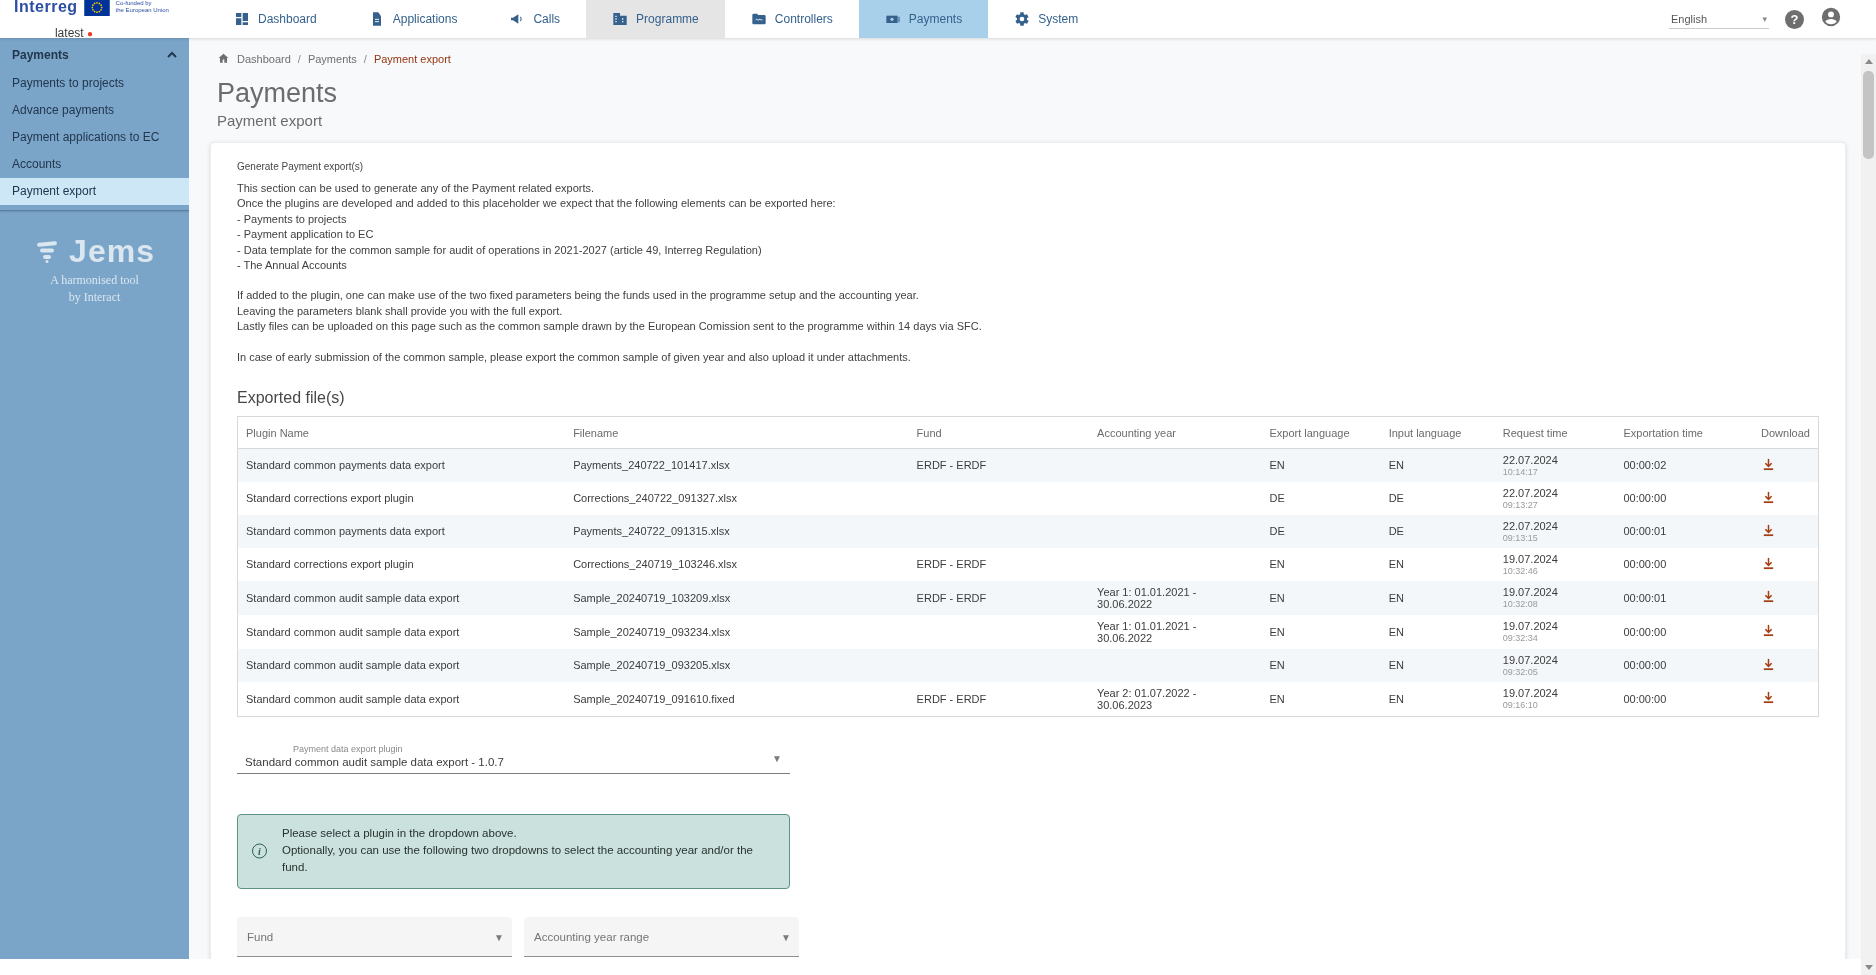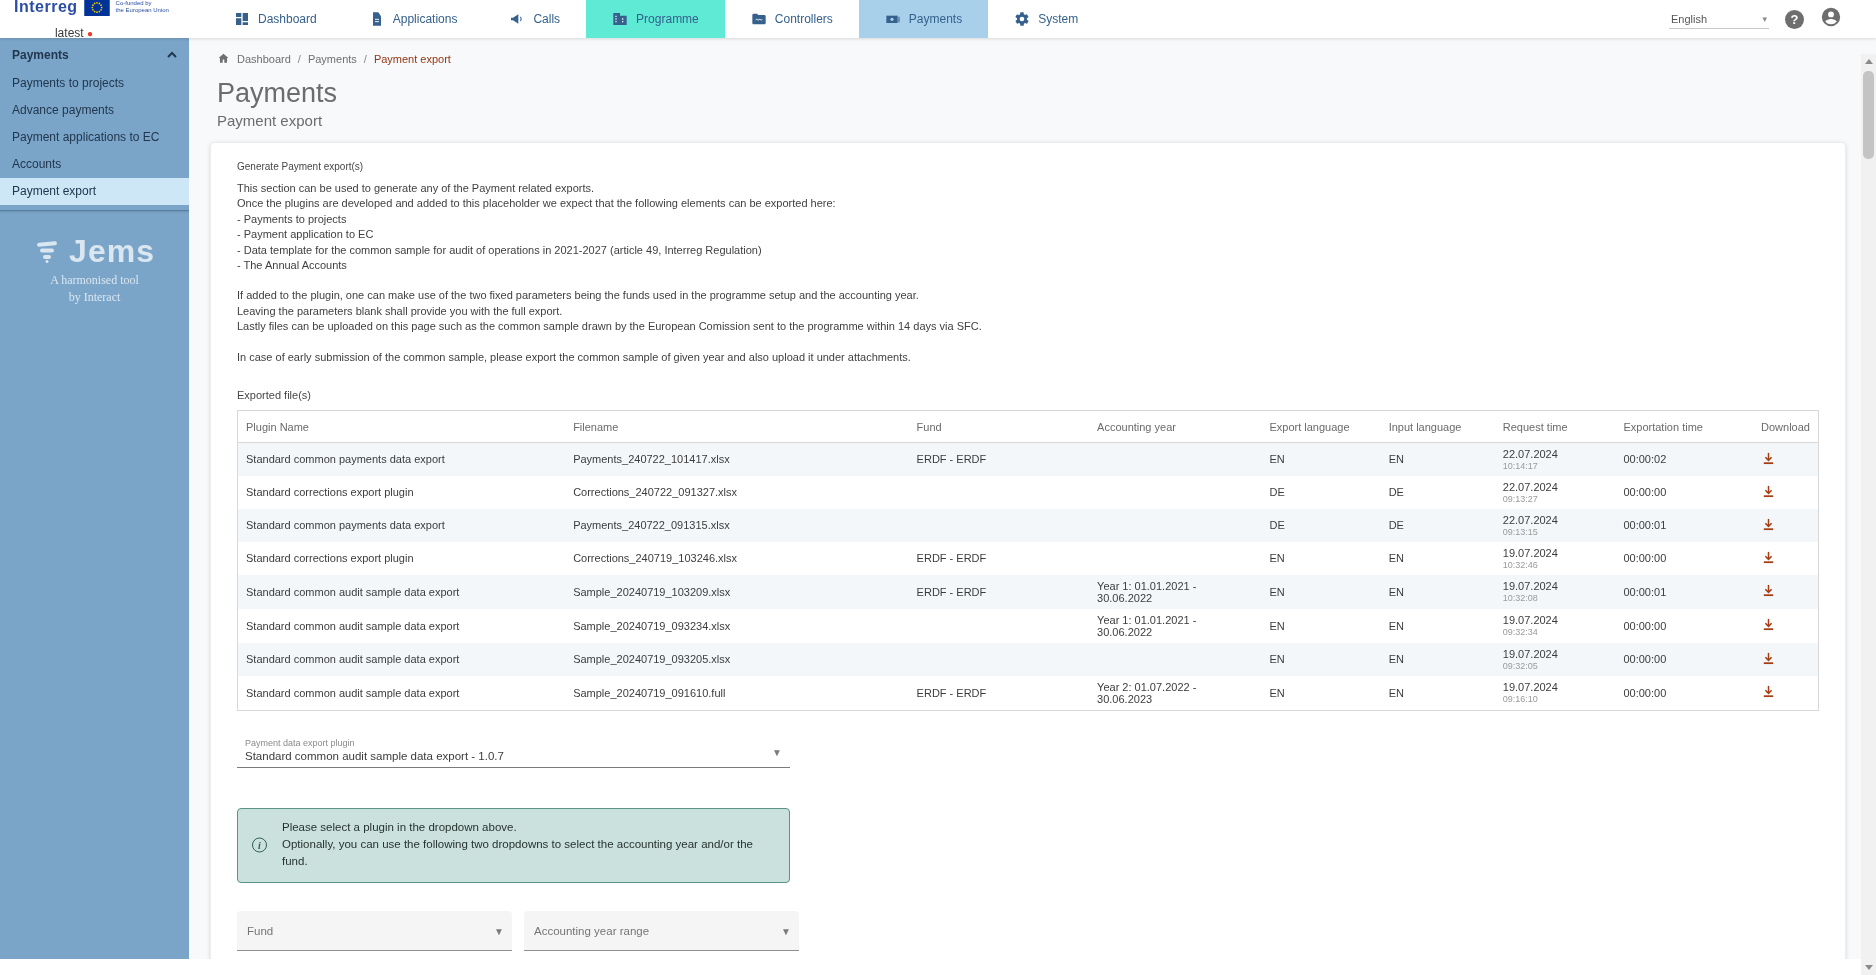--- a/index.html
+++ b/index.html
@@ -13,21 +13,21 @@
     padding-left:14px; }
   .brand-row { display:flex; align-items:center; gap:6px; }
   .interreg-word { font-size:16px; font-weight:bold; color:#2b4ea4; letter-spacing:.5px; }
   .cofunded { font-size:6px; line-height:1.25; color:#2b4ea4; white-space:pre-line; }
   .latest { font-size:12px; color:#3a3a3a; text-align:center; width:120px; margin-top:10px; }
   .latest .dot { color:#ef3b24; font-size:10px; }
   .nav { display:flex; align-items:stretch; }
   .nav-item { display:flex; align-items:center; gap:8px; padding:0 26px;
     font-size:12px; color:#35618c; cursor:pointer; white-space:nowrap; }
   .nav-item svg { width:16px; height:16px; fill:#35618c; flex:0 0 auto; }
-  .nav-item.tint { background:#5eead4; }
+  .nav-item.tint { background:#e5e5e5; }
   .nav-item.active { background:#a8d0ea; }
   .topbar-right { margin-left:auto; display:flex; align-items:center; gap:16px;
     padding-right:34px; }
   .lang-select { width:100px; display:flex; align-items:center; justify-content:space-between;
     font-size:11px; color:#555; border-bottom:1px solid #c9c9c9; padding:3px 2px; cursor:pointer; }
   .caret { color:#8a8a8a; font-size:9px; }
   .help-icon { width:19px; height:19px; border-radius:50%; background:#6e6e6e; color:#fff;
     font-size:13px; font-weight:bold; display:flex; align-items:center; justify-content:center; cursor:pointer; }
   .account-icon svg { width:22px; height:22px; fill:#6e6e6e; cursor:pointer; }
 
@@ -59,36 +59,36 @@
   .crumb-sep { color:#8a8a8a; }
   .page-title { font-size:27px; font-weight:400; color:#6c6c6c; margin:13px 0 0 7px; }
   .page-subtitle { font-size:15px; color:#6c6c6c; margin:3px 0 0 7px; }
 
   
   .card { background:#fff; border:1px solid #ececec; border-radius:4px;
     box-shadow:0 1px 4px rgba(0,0,0,.13); margin-top:13px; padding:18px 26px 40px; height:1400px; }
   .section-heading { font-size:10px; font-weight:400; color:#474747; }
   .desc { font-size:11px; color:#3f3f3f; line-height:1.4; white-space:pre-line; margin-top:9px; }
   .desc + .desc { margin-top:15px; }
-  .table-heading { font-size:11px; font-weight:400; color:#474747; margin:24px 0 9px; }
+  .table-heading { font-size:16px; font-weight:400; color:#474747; margin:24px 0 9px; }
 
   
   table.files { width:100%; border:1px solid #d8d8d8; border-collapse:collapse; font-size:11px; }
   table.files th { text-align:left; font-weight:400; color:#6b6b6b; padding:10px 8px 9px;
     border-bottom:1px solid #d8d8d8; white-space:nowrap; }
   table.files td { padding:5px 8px; color:#3c3c3c; vertical-align:middle; height:32px; }
   tbody tr:nth-child(odd) { background:#f3f7fa; }
   .req-time { font-size:9px; color:#9a9a9a; display:block; margin-top:1px; }
   .dl-icon { cursor:pointer; display:inline-block; }
   .dl-icon svg { width:15px; height:15px; }
 
   
   .plugin-select { width:553px; margin-top:24px; border-bottom:1px solid #7b7b7b;
     padding:3px 20px 5px 8px; position:relative; cursor:pointer; }
-  .sel-label { font-size:9px; color:#8a8a8a; }
+  .sel-label { font-size:9px; color:#8a8a8a;margin-left:48px; }
   .sel-value { font-size:11.5px; color:#3c3c3c; margin-top:2px; }
   .sel-caret { position:absolute; right:8px; top:50%; transform:translateY(-35%);
     color:#7b7b7b; font-size:10px; }
 
   .info-box { width:553px; margin-top:40px; background:#cbe1de; border:1px solid #5f9286;
     border-radius:4px; padding:10px 14px 11px 44px; position:relative; font-size:11.5px;
     color:#28332f; line-height:1.5; }
   .info-icon { position:absolute; left:14px; top:50%; transform:translateY(-50%);
     width:15px; height:15px; border:1.5px solid #2f5f52; border-radius:50%; color:#2f5f52;
     font-size:10px; font-family:"Liberation Serif", serif; font-style:italic; font-weight:bold;
@@ -431,21 +431,21 @@
                     <path d="M12 3v11"></path>
                     <path d="M7 10l5 5 5-5"></path>
                     <path d="M4.5 19.5h15" stroke-width="2.8"></path>
                   </svg>
             </span>
           </td>
         </tr>
 
         <tr>
           <td>Standard common audit sample data export</td>
-          <td>Sample_20240719_091610.full</td>
+          <td>Sample_20240719_091610.fixed</td>
           <td>ERDF - ERDF</td>
           <td>Year 2: 01.07.2022 - 30.06.2023</td>
           <td>EN</td>
           <td>EN</td>
           <td><span>19.07.2024</span><span class="req-time">09:16:10</span></td>
           <td>00:00:00</td>
           <td>
             <span class="dl-icon">
               <svg viewBox="0 0 24 24" fill="none" stroke="#a53c12" stroke-width="2.4">
                     <path d="M12 3v11"></path>

